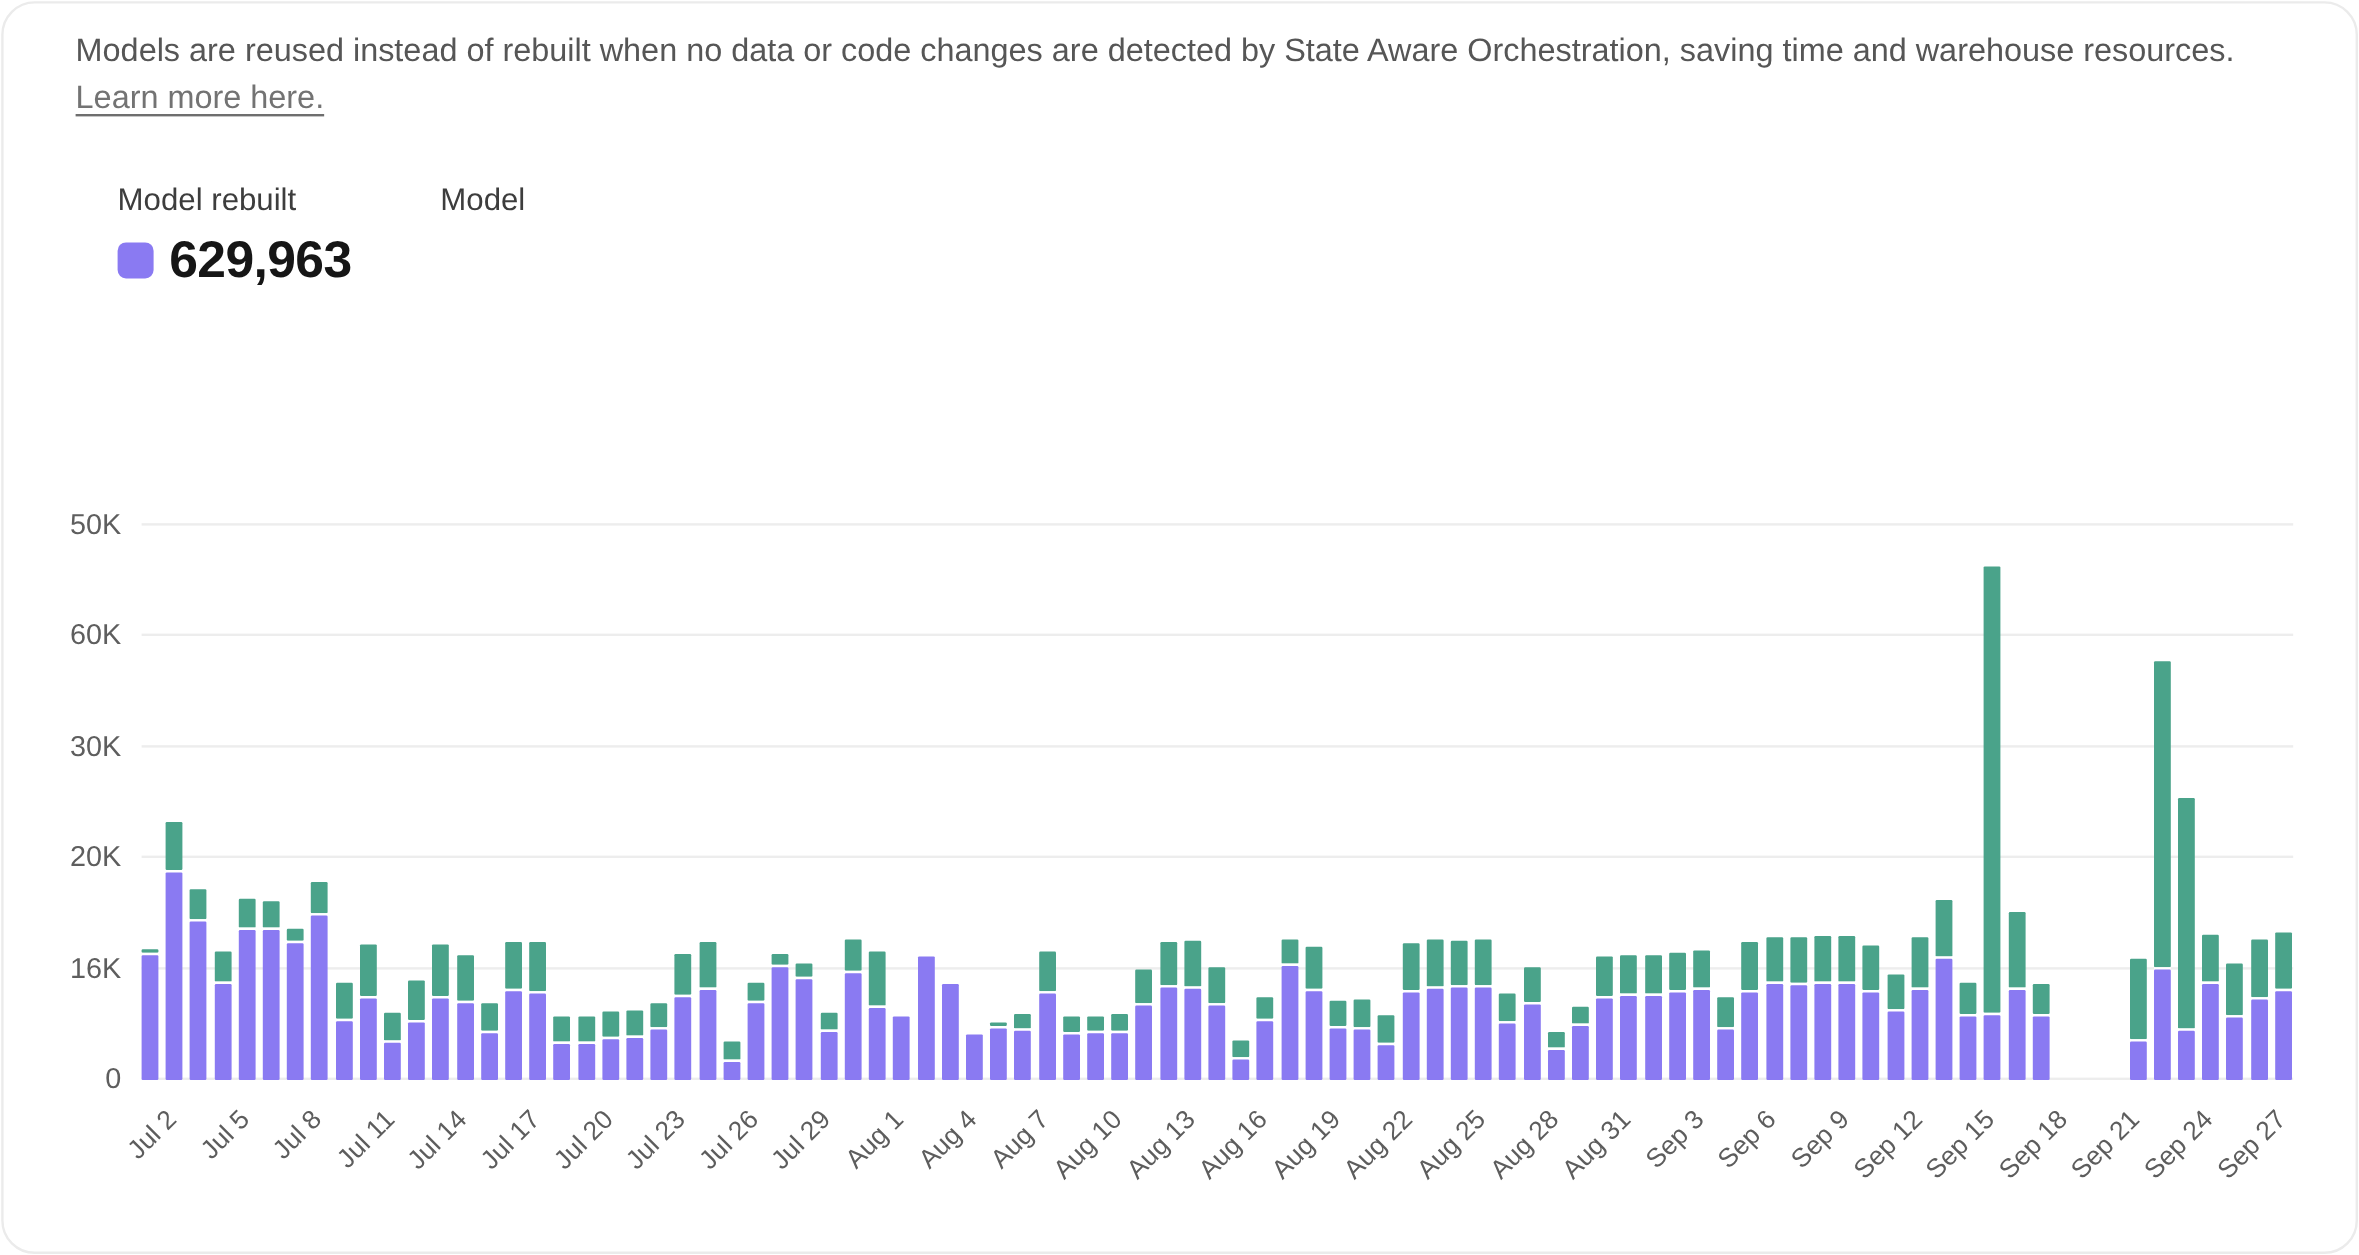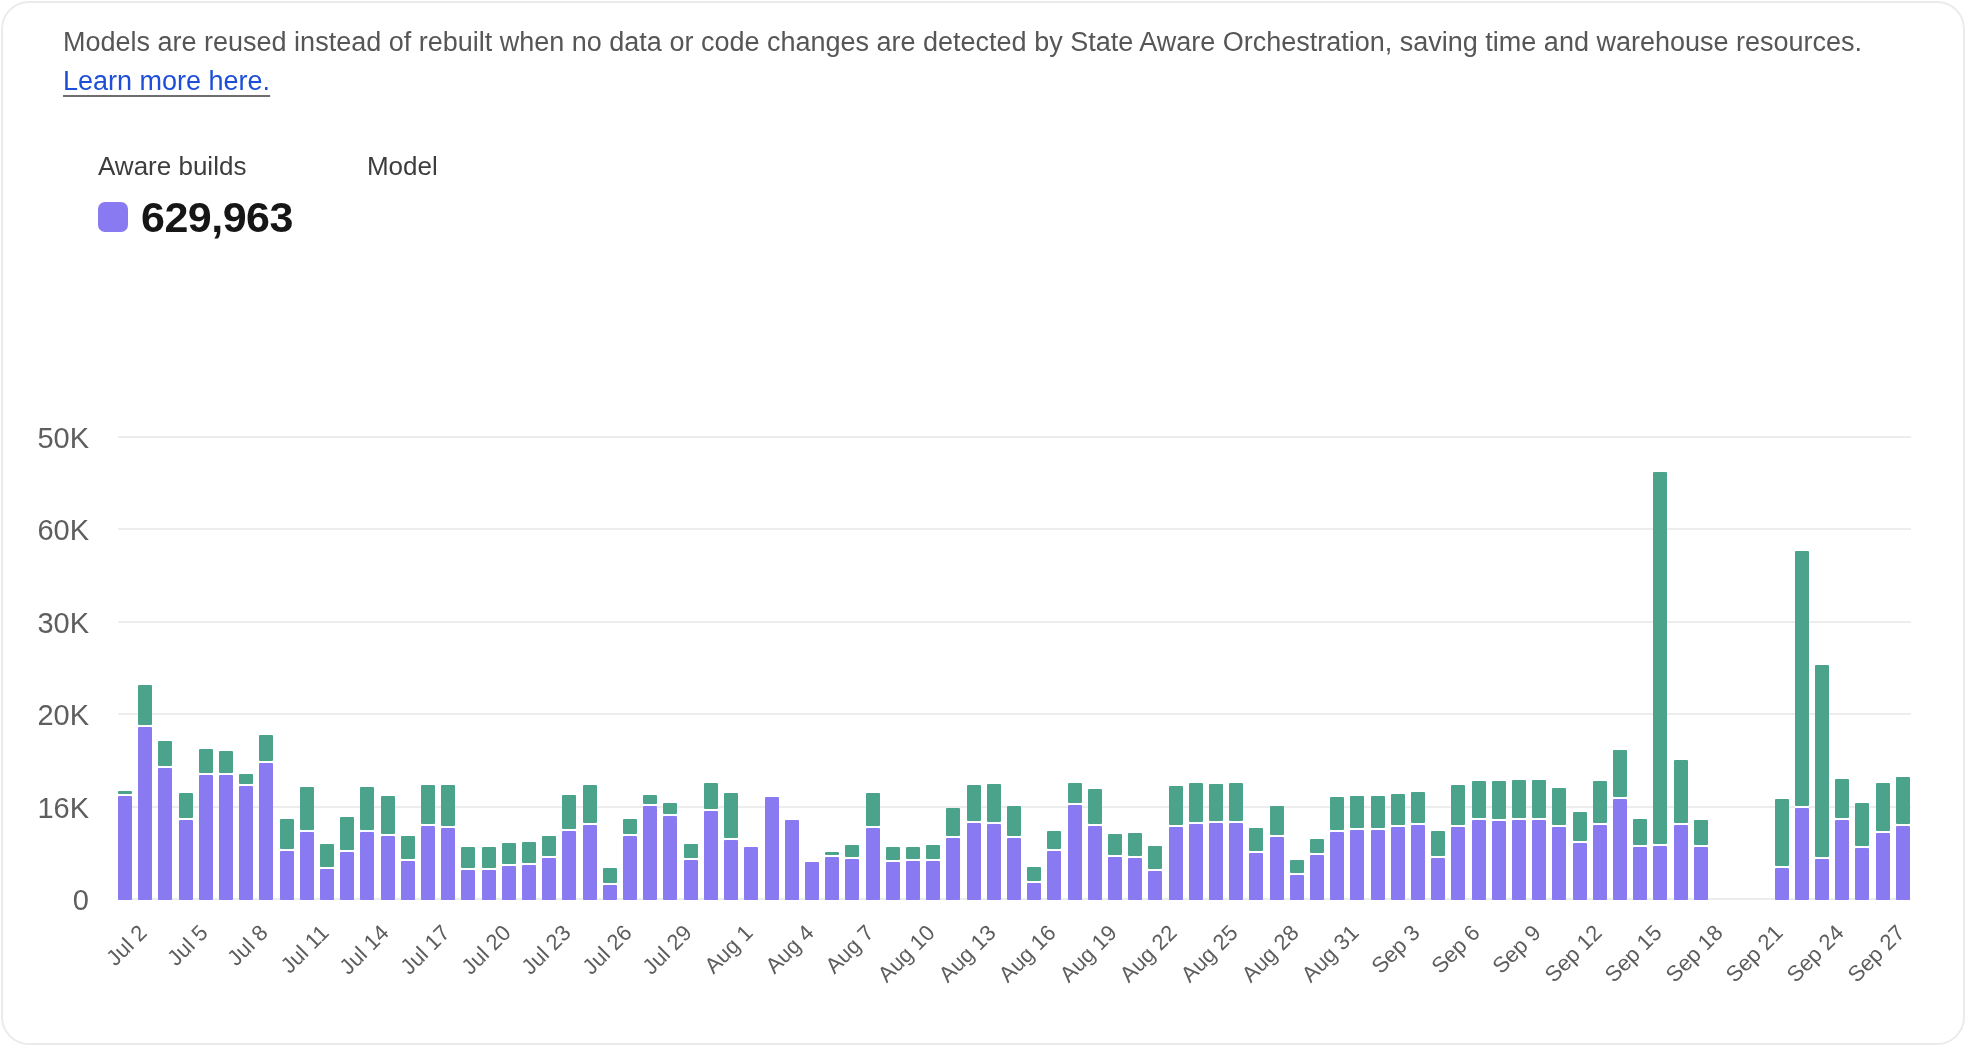--- a/index.html
+++ b/index.html
@@ -1,51 +1,51 @@
 <!DOCTYPE html>
 <html style="--builds: #8a7af2; --reused: #4aa38a;"><head>
 <meta charset="utf-8">
 <style>
   html,body{margin:0;padding:0;background:#fff;}
   body{width:1966px;height:1046px;position:relative;font-family:"Liberation Sans",sans-serif;overflow:hidden;}
   .card{position:absolute;inset:1px;background:#fff;border:2px solid #ebebeb;border-radius:28px;overflow:hidden;}
   .title{margin:54px 0 0 60px;font-size:44px;font-weight:600;color:#1a1a1a;letter-spacing:-0.6px;}
   .subtitle{margin:20px 50px 0 60px;max-width:1860px;font-size:27px;line-height:1.44;color:#565656;}
-  .learn-link{color:#1d4ed8;text-decoration:underline;text-decoration-thickness:2px;text-underline-offset:5px;text-decoration-color:#6e6e6e;cursor:pointer;}
+  .learn-link{color:#737373;text-decoration:underline;text-decoration-thickness:2px;text-underline-offset:5px;text-decoration-color:#6e6e6e;cursor:pointer;}
   .legend{display:flex;gap:74px;margin:50px 0 0 95px;}
   .legend-label{font-size:26px;color:#3d3d3d;margin-bottom:11px;}
   .legend-row{display:flex;align-items:center;gap:13px;}
   .swatch{width:30px;height:30px;border-radius:7px;flex:none;}
   .swatch.builds{background:var(--builds,#8a7af2);}
   .swatch.reused{background:var(--reused,#4aa38a);}
   .legend-value{font-size:43px;font-weight:600;color:#161616;letter-spacing:-0.5px;}
   .chart{position:absolute;left:0;right:0;top:340px;height:680px;}
   .yaxis{position:absolute;left:0;top:0;width:102px;height:557px;}
-  .ytick{position:absolute;right:16px;transform:translateY(50%);font-size:29px;color:#5e5e5e;}
+  .ytick{position:absolute;right:4px;transform:translateY(50%);font-size:24px;color:#5e5e5e;}
   .plot{position:absolute;left:115px;right:52px;top:0;height:557px;}
   .grids{position:absolute;inset:0;}
   .gridline{position:absolute;left:0;right:0;height:2px;background:#ededed;}
   .bars{position:absolute;inset:0;display:flex;align-items:flex-end;justify-content:space-between;z-index:2;}
   .slot{width:14px;height:100%;display:flex;flex-direction:column;justify-content:flex-end;}
   .seg{width:100%;border-radius:1px;}
   .seg.reused{background:var(--reused,#4aa38a);}
   .seg.builds{background:var(--builds,#8a7af2);}
   .seg-gap{height:2px;background:#fff;flex:none;}
   .xlabels{position:absolute;left:115px;right:52px;top:563px;height:110px;font-size:22px;color:#5d5d5d;}
   .xlabel{position:absolute;top:14px;white-space:nowrap;transform:translateX(-100%) rotate(-45deg);transform-origin:100% 0;}
 </style>
 </head>
 <body>
 
 <div class="card">
   <p class="subtitle"><span>Models are reused instead of rebuilt when no data or code changes are detected by State Aware Orchestration, saving time and warehouse resources.</span> <a class="learn-link">Learn more here.</a></p>
 
   <div class="legend">
     <div class="legend-item">
-      <div class="legend-label">Aware builds</div>
+      <div class="legend-label">Model rebuilt</div>
       <div class="legend-row">
         <span class="swatch builds"></span>
         <span class="legend-value">629,963</span>
       </div>
     </div>
     <div class="legend-item">
       <div class="legend-label">Model</div>
     </div>
   </div>
 

